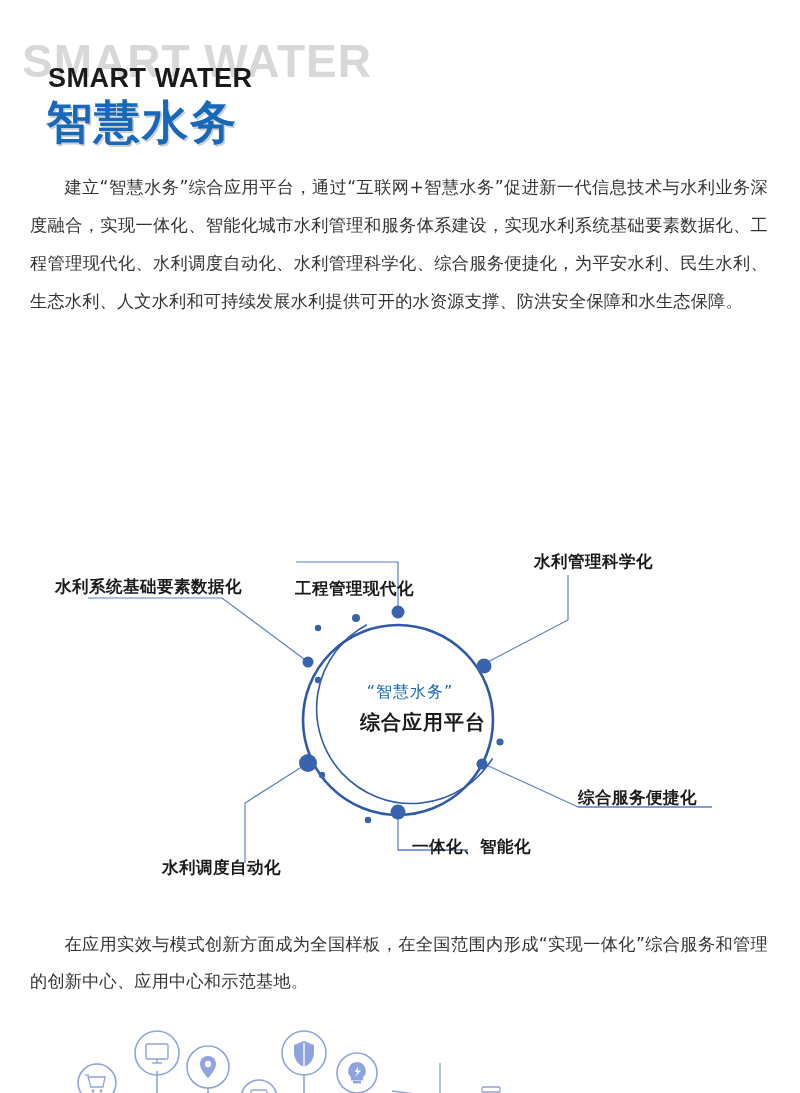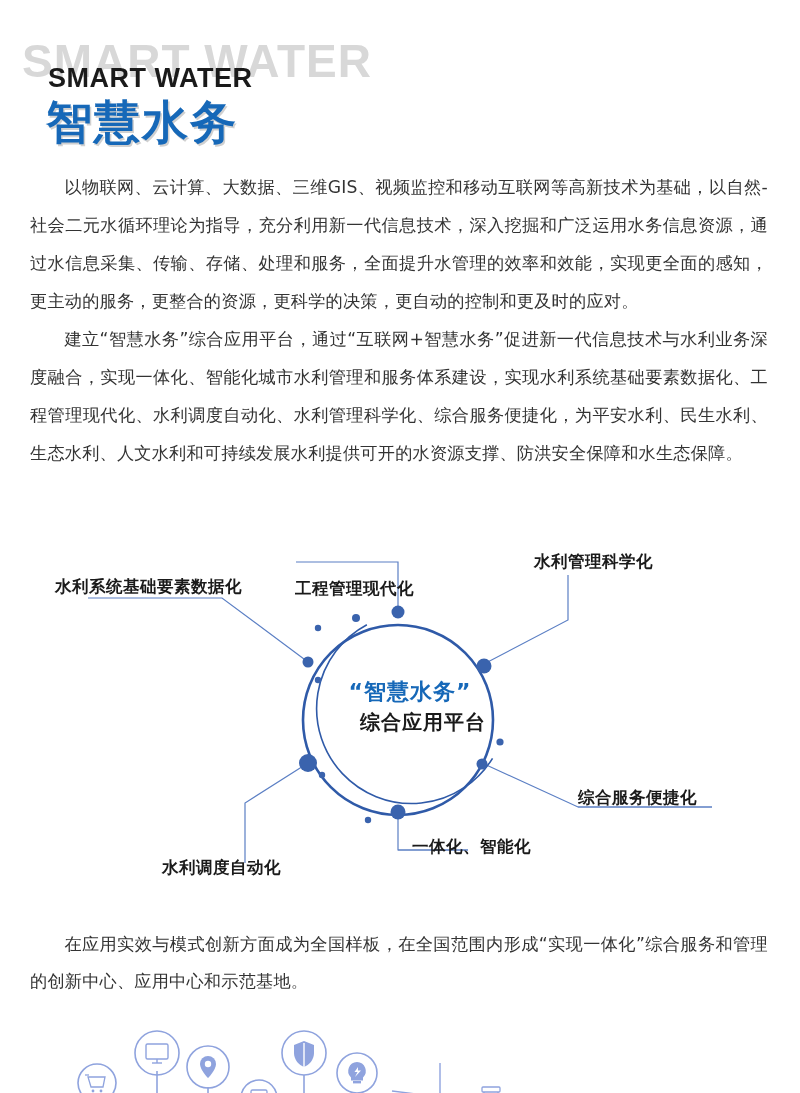--- a/index.html
+++ b/index.html
@@ -114,22 +114,22 @@
   
   .centre-text {
     position: absolute;
     left: 0;
     top: 637px;
     width: 800px;
     text-align: center;
     pointer-events: none;
   }
   .centre-main {
-    font-size: 22px;
-    font-weight: bold;
+    font-size: 16px;
+    font-weight: normal;
     color: #1668b8;
     letter-spacing: 1px;
     line-height: 30px;
     font-family: "DejaVu Sans", "Liberation Sans", sans-serif;
     padding-left: 20px;
   }
   .centre-sub {
     font-size: 20px;
     font-weight: bold;
     color: #1a1a1a;
@@ -154,21 +154,20 @@
 
 <div class="page">
 
   <div class="header">
     <div class="watermark">SMART WATER</div>
     <div class="smart-water">SMART WATER</div>
     <div class="cn-title">智慧水务</div>
   </div>
 
   <div class="body-text">
-    <p class="para">以物联网、云计算、大数据、三维GIS、视频监控和移动互联网等高新技术为基础，以自然-社会二元水循环理论为指导，充分利用新一代信息技术，深入挖掘和广泛运用水务信息资源，通过水信息采集、传输、存储、处理和服务，全面提升水管理的效率和效能，实现更全面的感知，更主动的服务，更整合的资源，更科学的决策，更自动的控制和更及时的应对。</p>
     <p class="para">建立“智慧水务”综合应用平台，通过“互联网+智慧水务”促进新一代信息技术与水利业务深度融合，实现一体化、智能化城市水利管理和服务体系建设，实现水利系统基础要素数据化、工程管理现代化、水利调度自动化、水利管理科学化、综合服务便捷化，为平安水利、民生水利、生态水利、人文水利和可持续发展水利提供可开的水资源支撑、防洪安全保障和水生态保障。</p>
   </div>
 
   <div class="diagram">
     <svg width="800" height="380" viewBox="0 0 800 380" xmlns="http://www.w3.org/2000/svg">
 
       <g stroke="#5b7fc4" stroke-width="1.2" fill="none">
 
         <path d="M88,78 L222,78 L308,142"></path>
 

